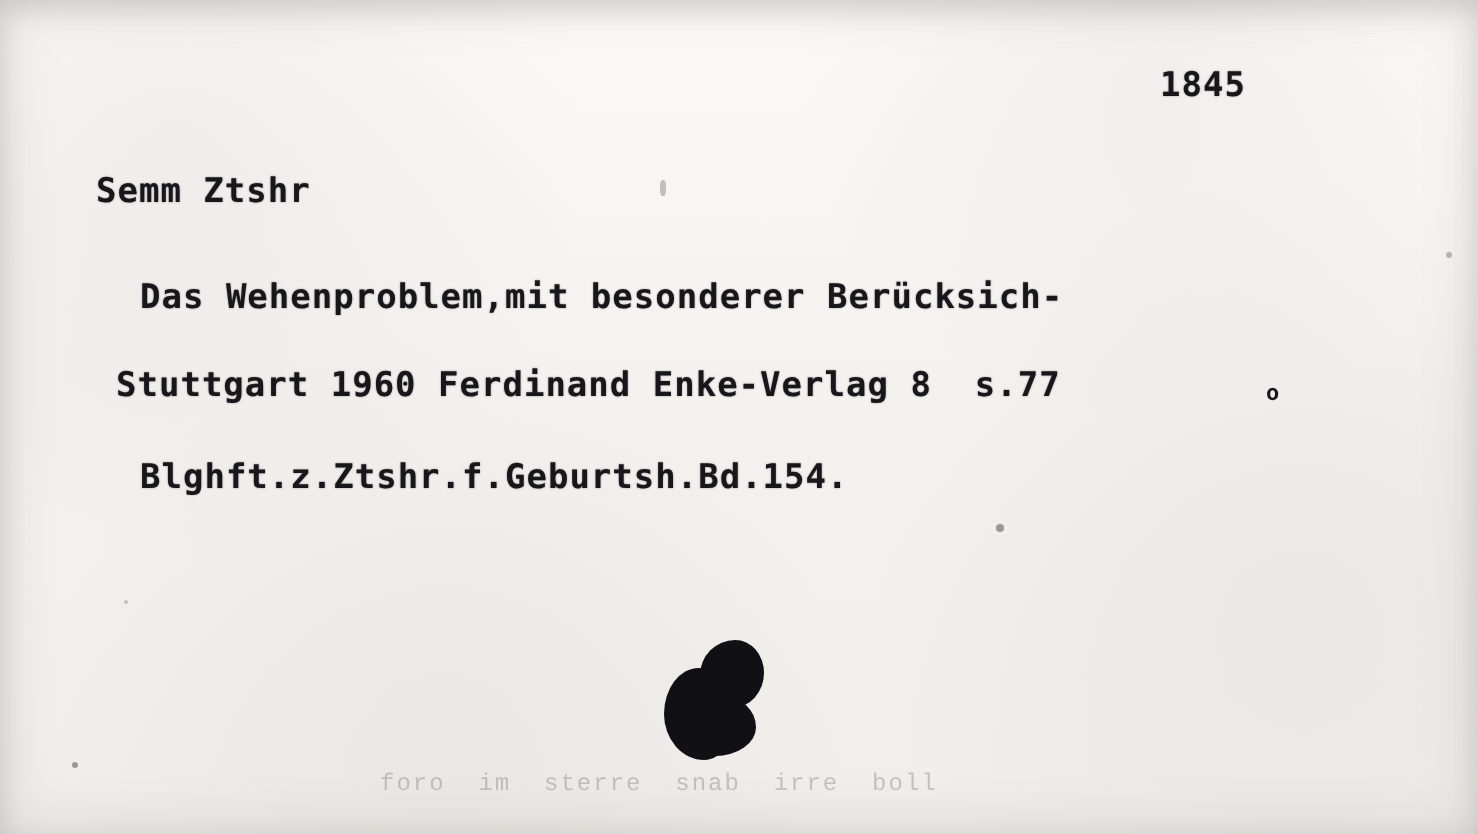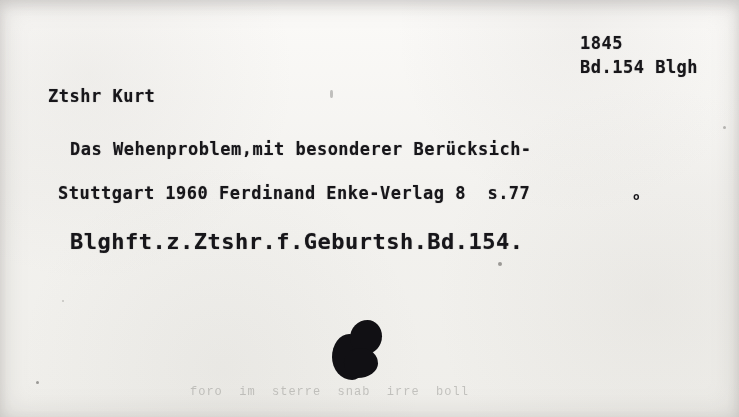--- a/index.html
+++ b/index.html
@@ -110,21 +110,21 @@
   #biblio-line {
     top: 205px;
     left: 46px;
     font-size: 17px;
   }
 
   
   #series-line {
     top: 229px;
     left: 70px;
-    font-size: 22px;
+    font-size: 17px;
   }
 
   
   #faint-line {
     position: absolute;
     top: 385px;
     left: 190px;
     font-size: 12px;
     color: rgba(80,78,76,0.28);
     letter-spacing: 1px;
@@ -183,23 +183,22 @@
   #speck-4 { top: 126px; left: 723px; width: 3px; height: 3px; background: rgba(70,68,66,0.35); }
   #speck-5 { top: 300px; left: 62px; width: 2px; height: 2px; background: rgba(90,88,86,0.3); }
 </style>
 </head>
 <body>
 
 <div id="card">
 
   <div class="typed" id="ref-number">1845</div>
 
-  <div class="typed" id="ref-volume">Bd.154 Blgh</div>
-
-  <div class="typed" id="author">Ztshr Kurt</div>
+
+  <div class="typed" id="author">Semm Ztshr</div>
 
   <div class="typed" id="title-line-1">Das Wehenproblem,mit besonderer Berücksich-</div>
 
 
   <div class="typed" id="imprint-line">Stuttgart 1960 Ferdinand Enke-Verlag 8  s.77</div>
 
   <div id="imprint-sub">o</div>
 
 
   <div class="typed" id="series-line">Blghft.z.Ztshr.f.Geburtsh.Bd.154.</div>

